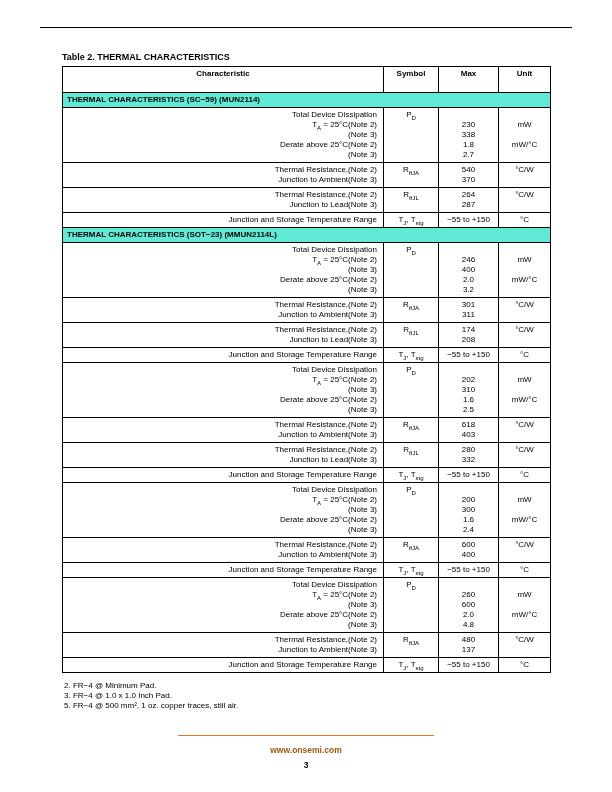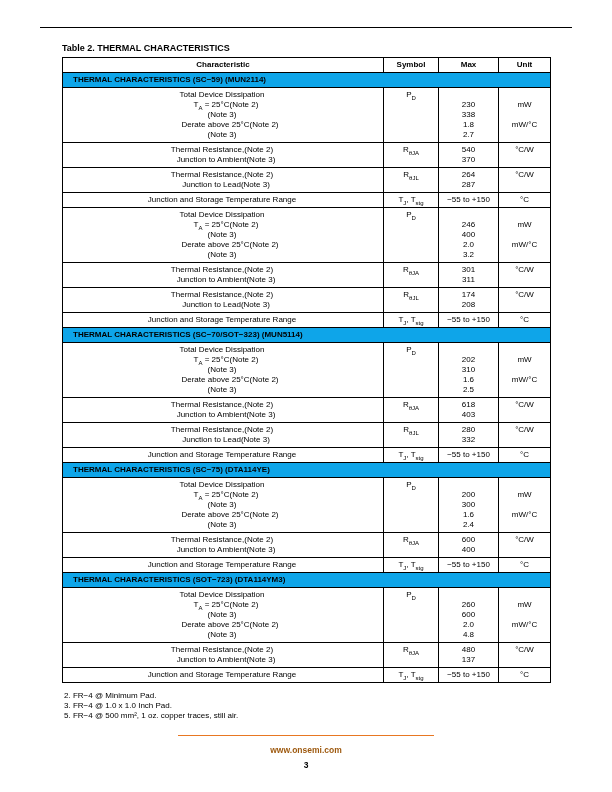--- a/index.html
+++ b/index.html
@@ -5,30 +5,30 @@
   :root { --accent:#e87722; --link:#9e5a10; }
   * { margin:0; padding:0; box-sizing:border-box; }
   html, body { background:#ffffff; }
   body {
     width:612px; height:792px; position:relative; overflow:hidden;
     font-family:"Liberation Sans", sans-serif; color:#000;
   }
   .page { padding:20px 40px 0 40px; }
   .doc-title { font-size:11px; font-weight:bold; text-align:center; letter-spacing:.1px; }
   .title-rule { border-top:1px solid #000; margin-top:7px; }
-  .table-caption { font-size:9px; font-weight:bold; margin:15px 0 4px 22px; }
+  .table-caption { font-size:9px; font-weight:bold; margin:24px 0 4px 22px; }
 
   table.thermal { border-collapse:collapse; table-layout:fixed; width:488px; margin-left:22px; font-size:8px; }
   table.thermal th, table.thermal td { border:1px solid #000; vertical-align:top; padding:0; }
-  tr.head th { font-weight:bold; text-align:center; font-size:8px; padding:2px 0 3px; }
-  tr.sec td { background:#0ea5e9; font-weight:bold; font-size:8px; padding:2px 10px 3px; }
+  tr.head th { font-weight:bold; text-align:center; font-size:8px; padding:2px 0 14px; }
+  tr.sec td { background:#5eead4; font-weight:bold; font-size:8px; padding:2px 4px 3px; }
   tr.rb td { padding-top:2px; padding-bottom:2px; }
 
   .ln { line-height:10px; height:10px; white-space:nowrap; overflow:visible; }
-  .c-char .ln { display:flex; justify-content:center; padding:0 6px 0 4px; }
+  .c-char .ln { display:flex; justify-content:flex-end; padding:0 6px 0 4px; }
   .c-ctr .ln { display:block; text-align:center; }
   .lab.ind1 { padding-left:8px; }
   .lab.ind2 { padding-left:16px; }
   sub { font-size:6px; }
 
   .footnotes { margin:8px 0 0 24px; font-size:8px; line-height:10px; }
 
   .footer { position:absolute; left:0; right:0; bottom:22px; text-align:center; }
   .footer-rule { width:256px; margin:0 auto 3px auto; border-top:1.2px solid var(--accent); }
   .footer-link { display:inline-block; color:var(--link); font-weight:bold; font-size:8.5px; text-decoration:none; }
@@ -158,20 +158,23 @@
         <td class="c-ctr">
           <div class="ln">−55 to +150</div>
         </td>
         <td class="c-ctr">
           <div class="ln">°C</div>
         </td>
       </tr>
     </tbody>
 
     <tbody>
+      <tr class="sec">
+        <td colspan="4">THERMAL CHARACTERISTICS (SOT−23) (MMUN2114L)</td>
+      </tr>
       <tr class="rb">
         <td class="c-char">
           <div class="ln">
               <span class="lab">Total Device Dissipation</span>
               <span class="note"></span>
             </div>
           <div class="ln">
               <span class="lab ind1"><span>T</span><sub>A</sub><span> = 25°C</span></span>
               <span class="note">(Note 2)</span>
             </div>
@@ -262,23 +265,20 @@
         <td class="c-ctr">
           <div class="ln">−55 to +150</div>
         </td>
         <td class="c-ctr">
           <div class="ln">°C</div>
         </td>
       </tr>
     </tbody>
 
     <tbody>
-      <tr class="sec">
-        <td colspan="4">THERMAL CHARACTERISTICS (SC−70/SOT−323) (MUN5114)</td>
-      </tr>
       <tr class="rb">
         <td class="c-char">
           <div class="ln">
               <span class="lab">Total Device Dissipation</span>
               <span class="note"></span>
             </div>
           <div class="ln">
               <span class="lab ind1"><span>T</span><sub>A</sub><span> = 25°C</span></span>
               <span class="note">(Note 2)</span>
             </div>
@@ -369,23 +369,20 @@
         <td class="c-ctr">
           <div class="ln">−55 to +150</div>
         </td>
         <td class="c-ctr">
           <div class="ln">°C</div>
         </td>
       </tr>
     </tbody>
 
     <tbody>
-      <tr class="sec">
-        <td colspan="4">THERMAL CHARACTERISTICS (SC−75) (DTA114YE)</td>
-      </tr>
       <tr class="rb">
         <td class="c-char">
           <div class="ln">
               <span class="lab">Total Device Dissipation</span>
               <span class="note"></span>
             </div>
           <div class="ln">
               <span class="lab ind1"><span>T</span><sub>A</sub><span> = 25°C</span></span>
               <span class="note">(Note 2)</span>
             </div>
@@ -454,23 +451,20 @@
         <td class="c-ctr">
           <div class="ln">−55 to +150</div>
         </td>
         <td class="c-ctr">
           <div class="ln">°C</div>
         </td>
       </tr>
     </tbody>
 
     <tbody>
-      <tr class="sec">
-        <td colspan="4">THERMAL CHARACTERISTICS (SOT−723) (DTA114YM3)</td>
-      </tr>
       <tr class="rb">
         <td class="c-char">
           <div class="ln">
               <span class="lab">Total Device Dissipation</span>
               <span class="note"></span>
             </div>
           <div class="ln">
               <span class="lab ind1"><span>T</span><sub>A</sub><span> = 25°C</span></span>
               <span class="note">(Note 2)</span>
             </div>

